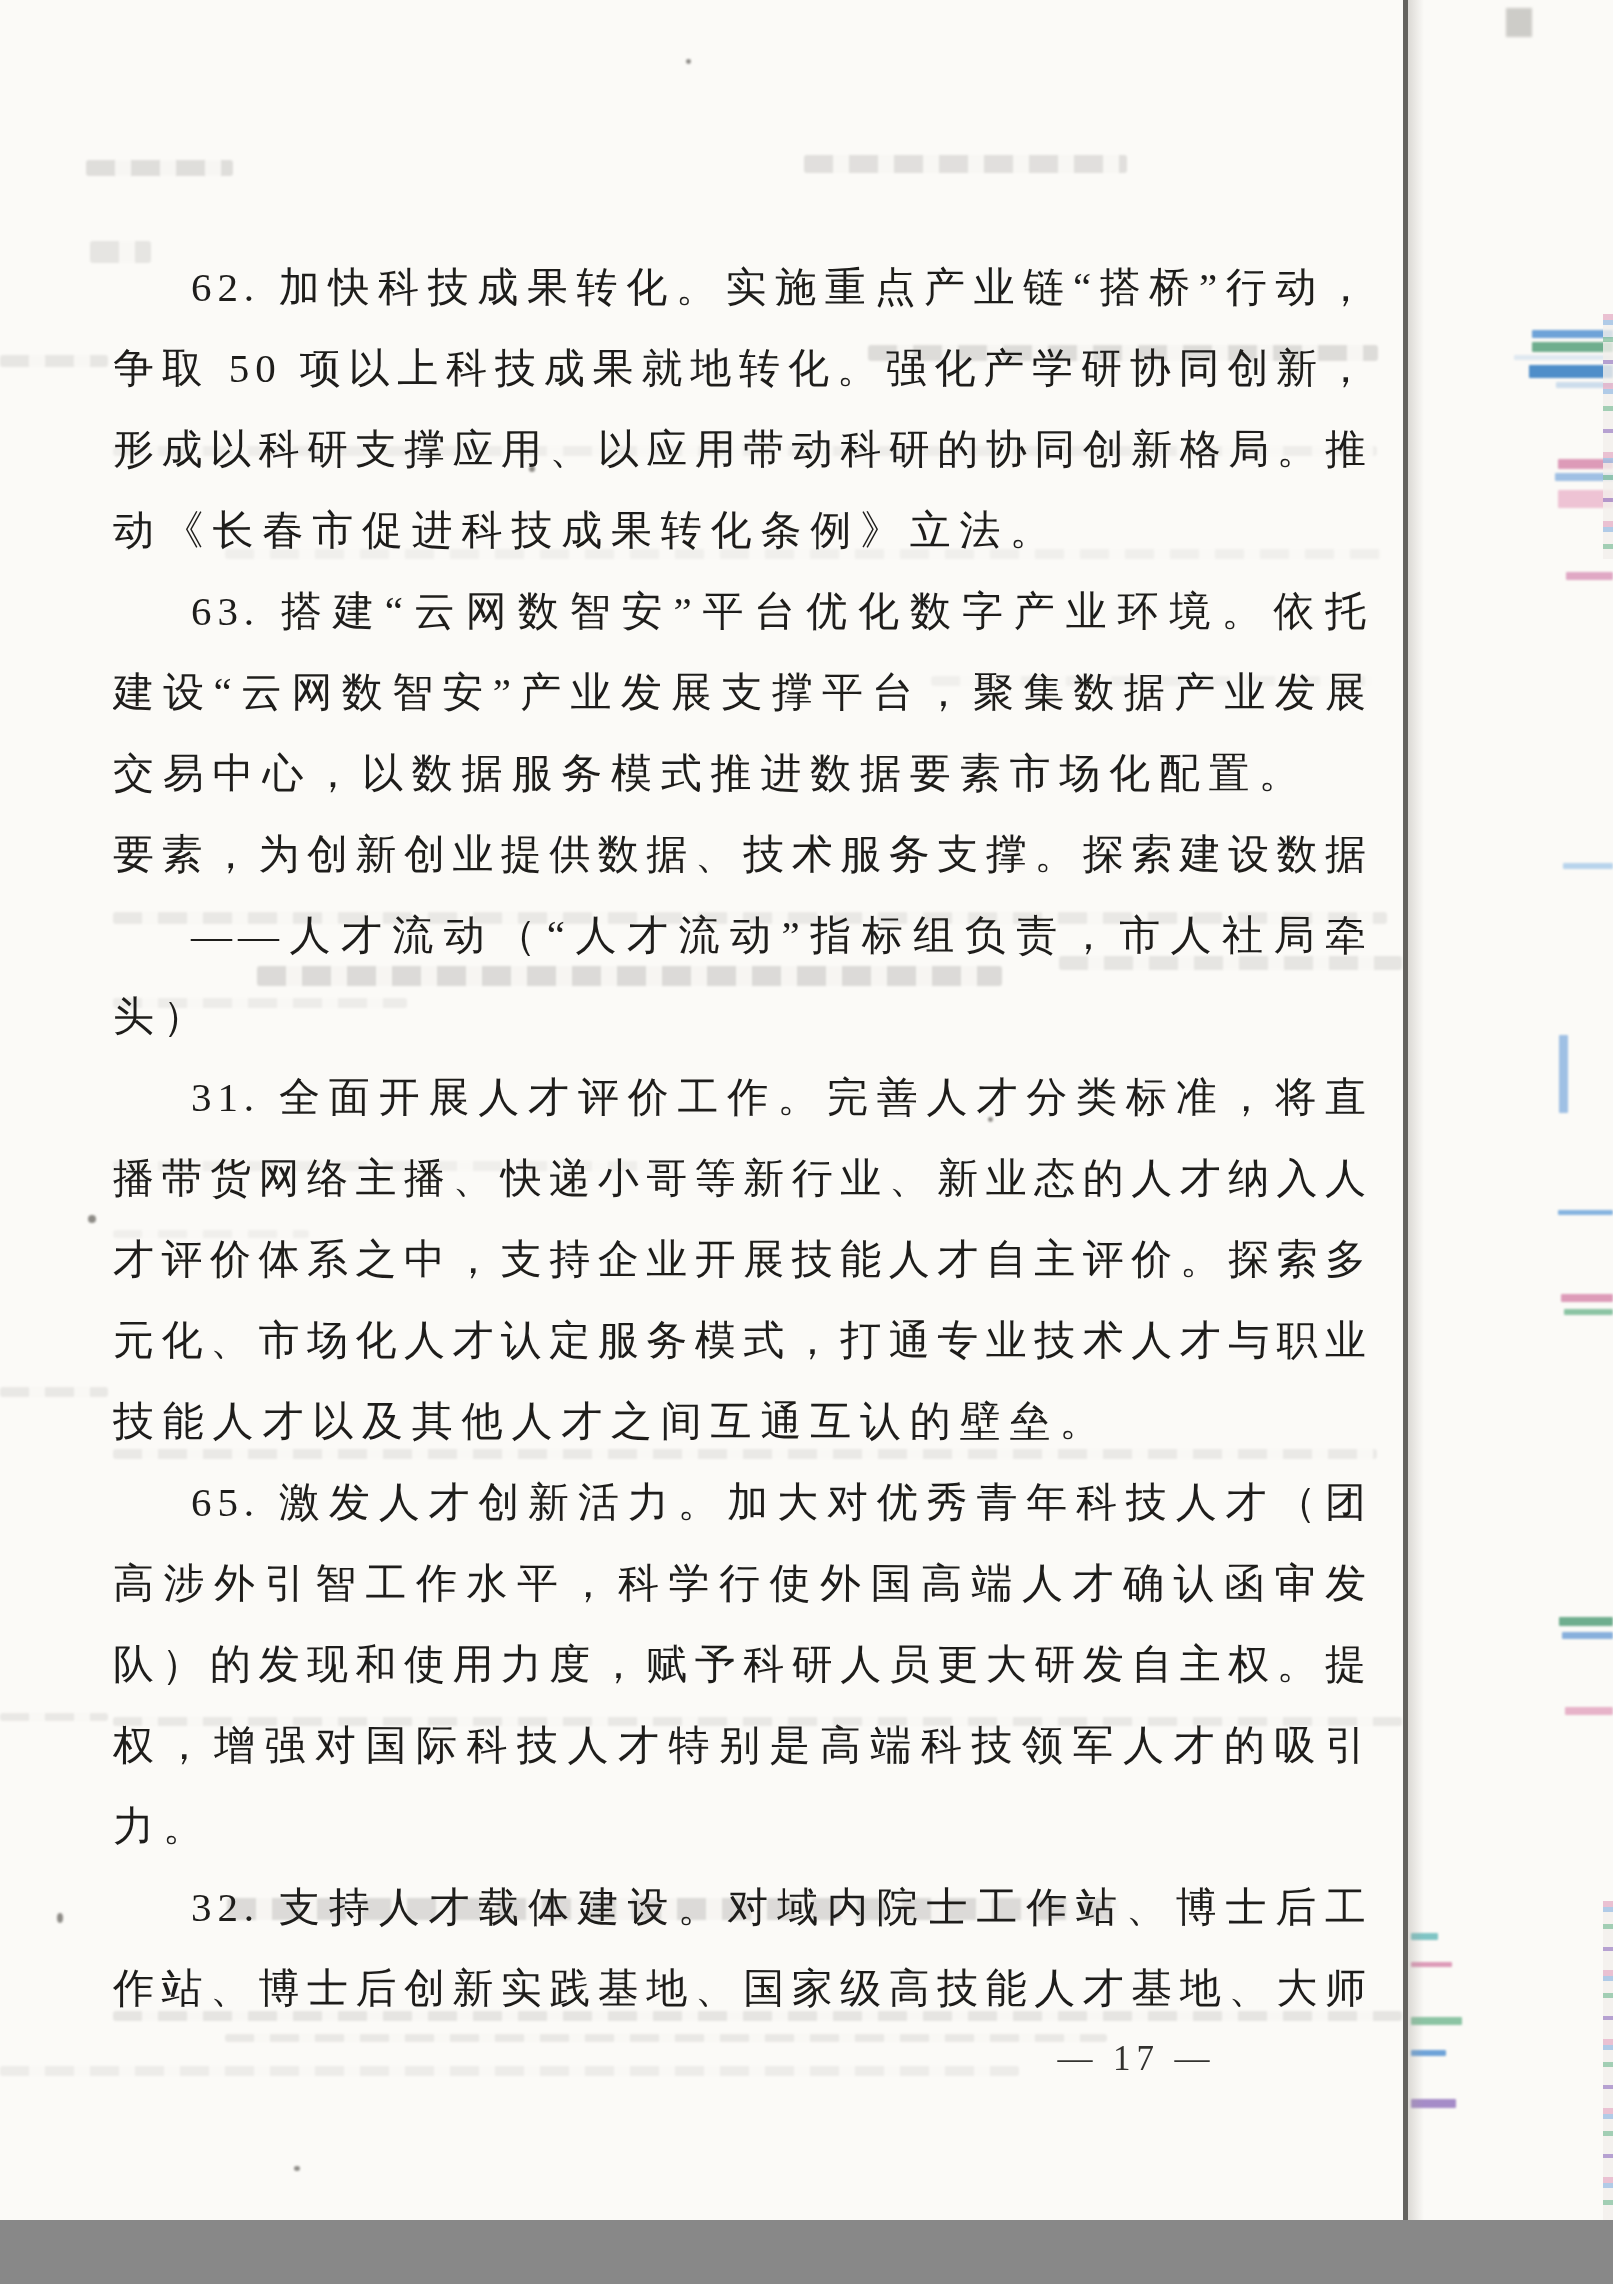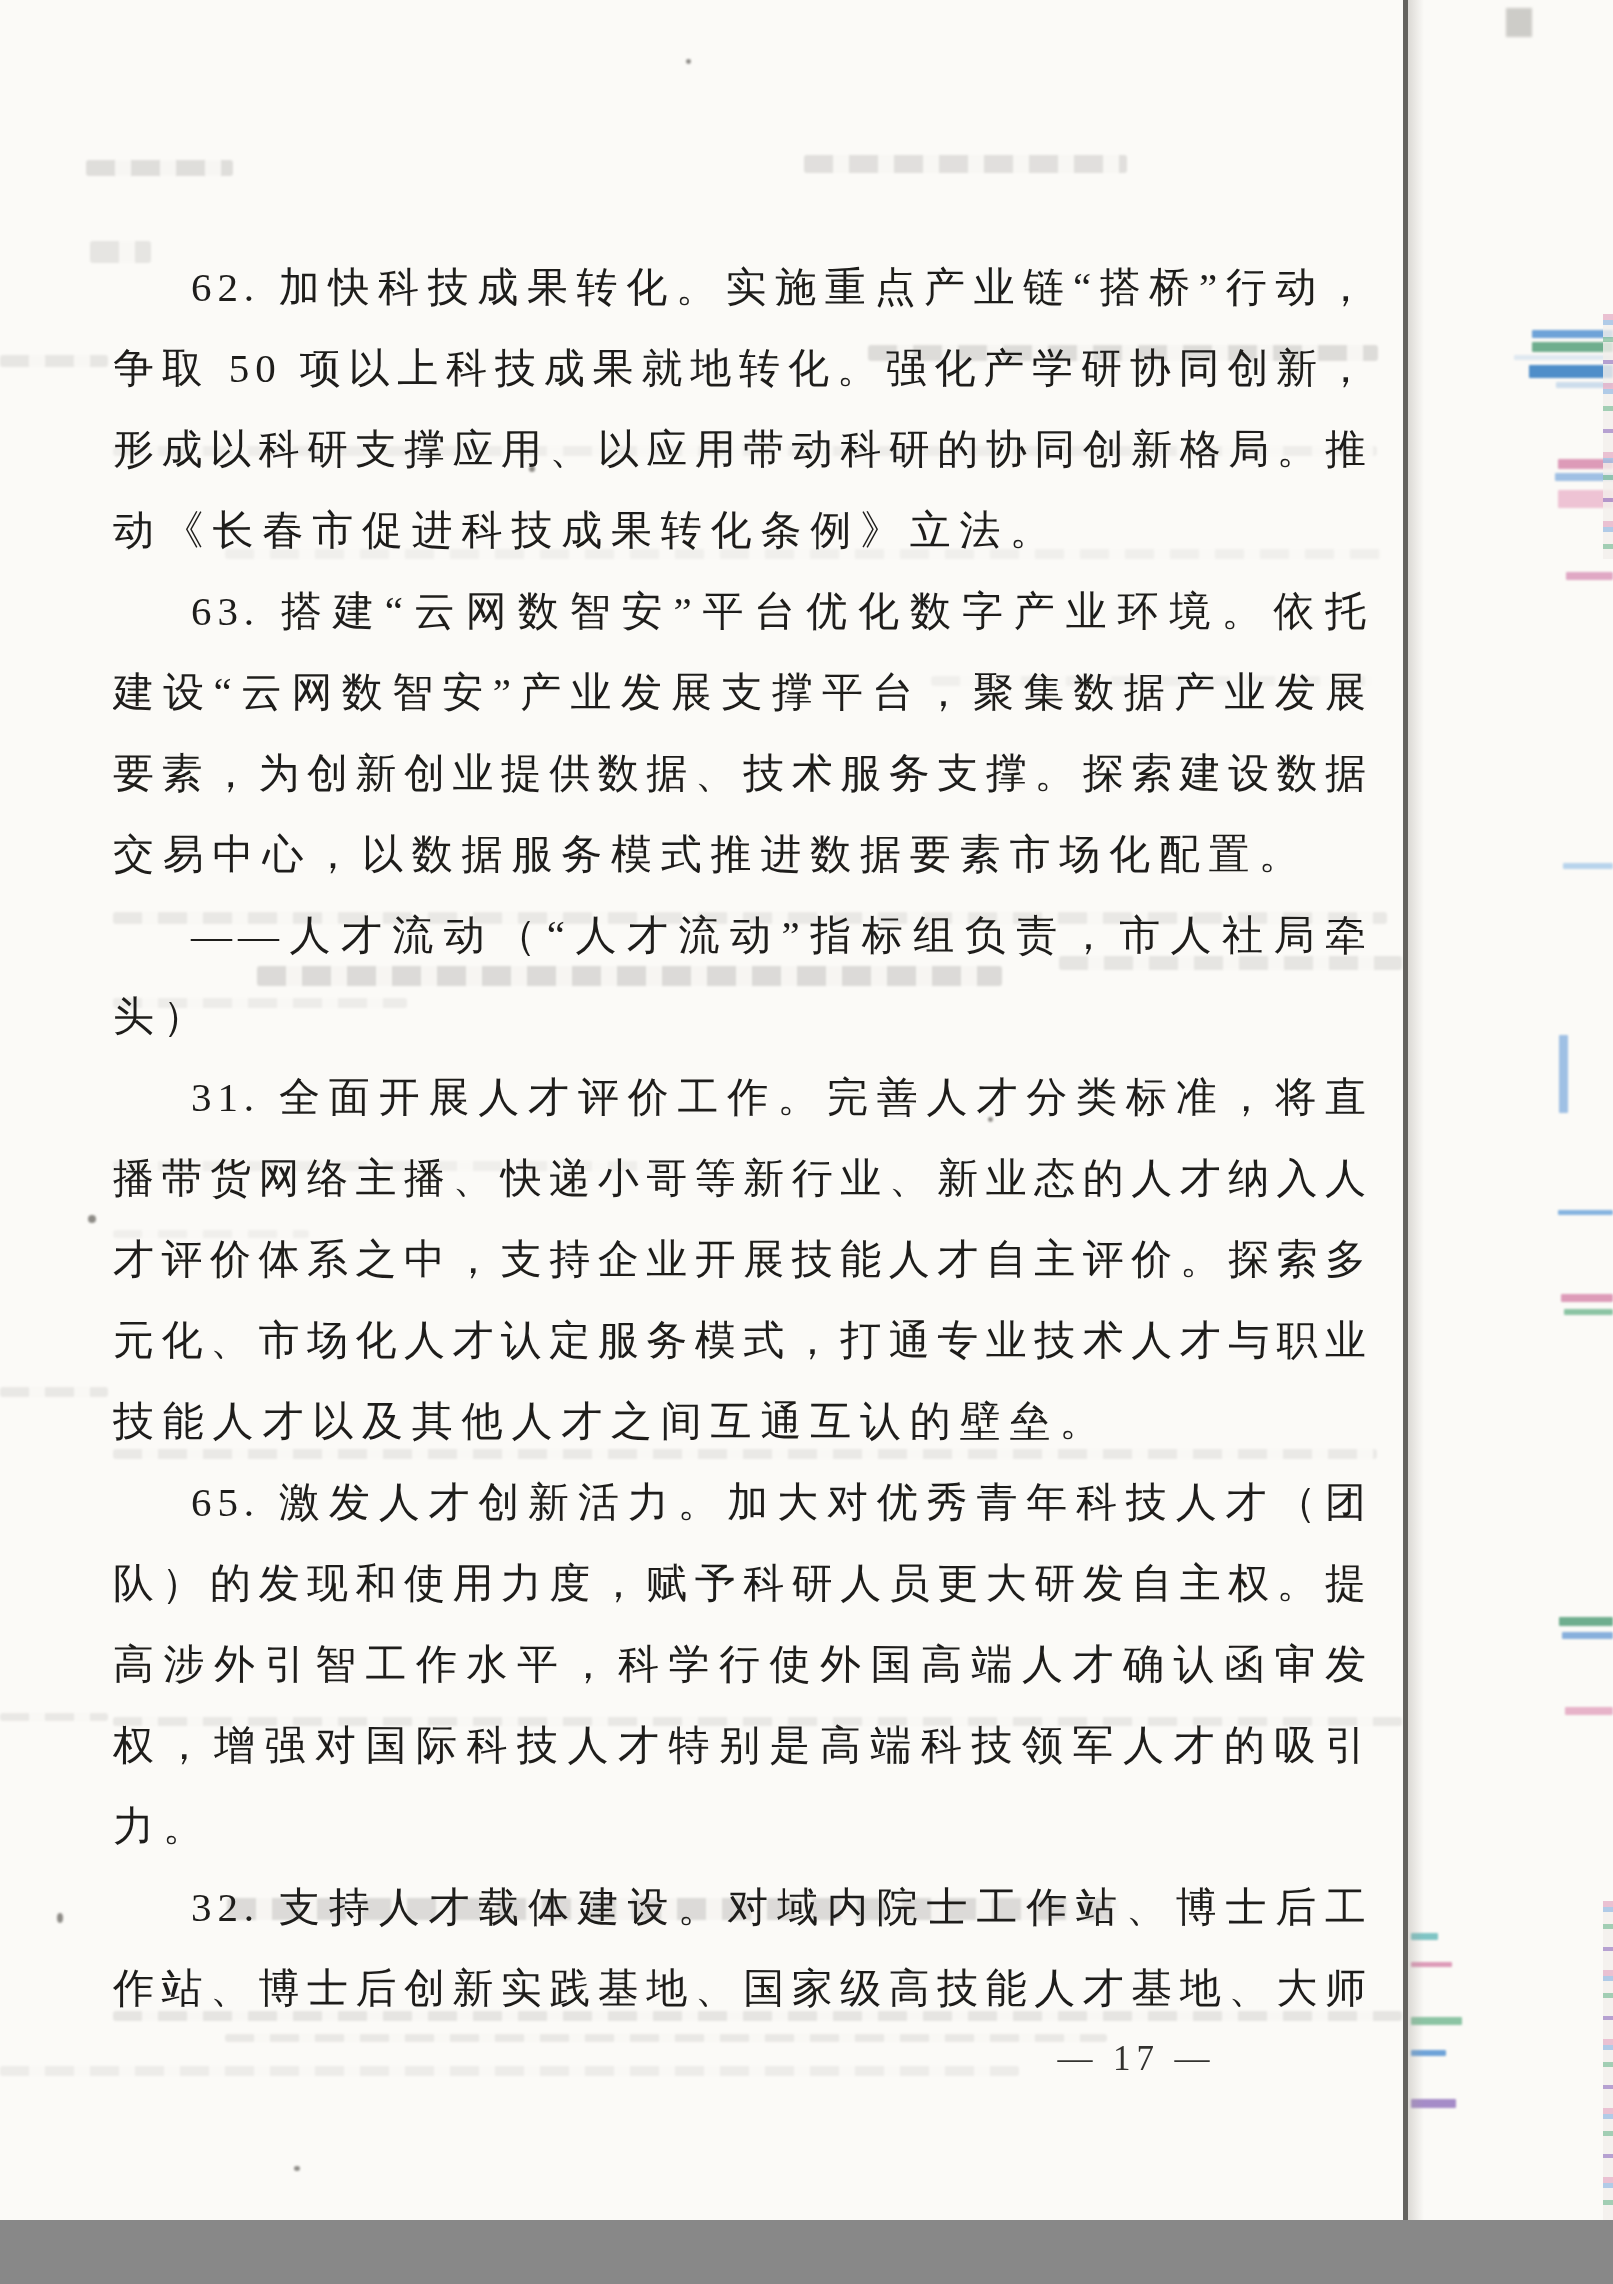--- a/index.html
+++ b/index.html
@@ -132,32 +132,32 @@
       <div class="speck" style="left: 294px; top: 2166px; width: 5.9px; height: 4.9px;"></div>
     </div>
 
   <div class="text-block" id="lines">
       <div class="line indent justify">62. 加快科技成果转化。实施重点产业链“搭桥”行动，</div>
       <div class="line justify">争取 50 项以上科技成果就地转化。强化产学研协同创新，</div>
       <div class="line justify">形成以科研支撑应用、以应用带动科研的协同创新格局。推</div>
       <div class="line">动《长春市促进科技成果转化条例》立法。</div>
       <div class="line indent justify">63. 搭建“云网数智安”平台优化数字产业环境。依托</div>
       <div class="line justify">建设“云网数智安”产业发展支撑平台，聚集数据产业发展</div>
+      <div class="line">交易中心，以数据服务模式推进数据要素市场化配置。</div>
       <div class="line justify">要素，为创新创业提供数据、技术服务支撑。探索建设数据</div>
-      <div class="line">交易中心，以数据服务模式推进数据要素市场化配置。</div>
       <div class="line indent justify">——人才流动（“人才流动”指标组负责，市人社局牵</div>
       <div class="line">头）</div>
       <div class="line indent justify">31. 全面开展人才评价工作。完善人才分类标准，将直</div>
       <div class="line justify">播带货网络主播、快递小哥等新行业、新业态的人才纳入人</div>
       <div class="line justify">才评价体系之中，支持企业开展技能人才自主评价。探索多</div>
       <div class="line justify">元化、市场化人才认定服务模式，打通专业技术人才与职业</div>
       <div class="line">技能人才以及其他人才之间互通互认的壁垒。</div>
       <div class="line indent justify">65. 激发人才创新活力。加大对优秀青年科技人才（团</div>
+      <div class="line justify">高涉外引智工作水平，科学行使外国高端人才确认函审发</div>
       <div class="line justify">队）的发现和使用力度，赋予科研人员更大研发自主权。提</div>
-      <div class="line justify">高涉外引智工作水平，科学行使外国高端人才确认函审发</div>
       <div class="line justify">权，增强对国际科技人才特别是高端科技领军人才的吸引</div>
       <div class="line">力。</div>
       <div class="line indent justify">32. 支持人才载体建设。对域内院士工作站、博士后工</div>
       <div class="line justify">作站、博士后创新实践基地、国家级高技能人才基地、大师</div>
     </div>
 
   <div class="page-number">— 17 —</div>
 
   <div class="scan-edge-line"></div>
   <div class="scan-edge-smudge"></div>

